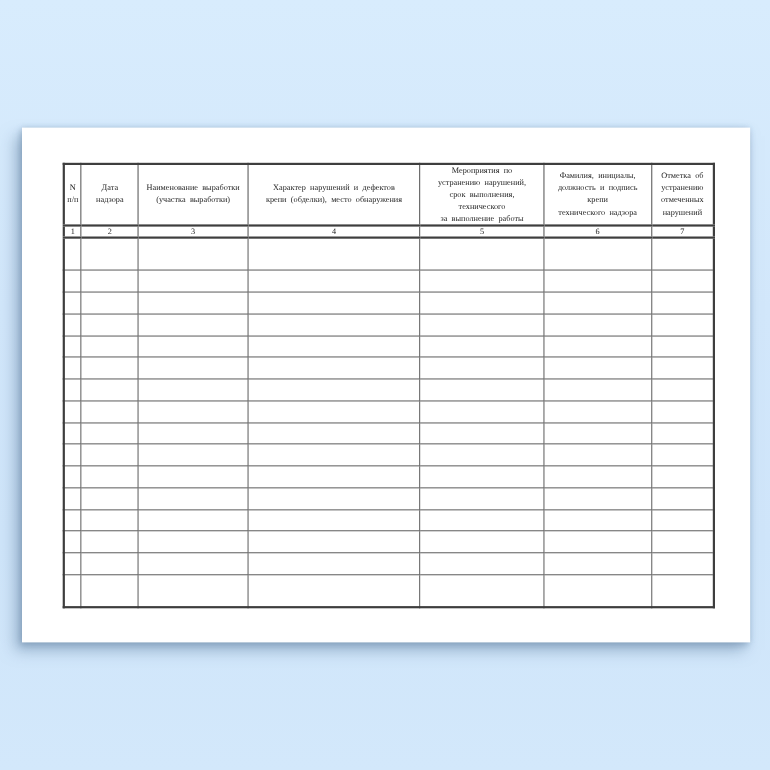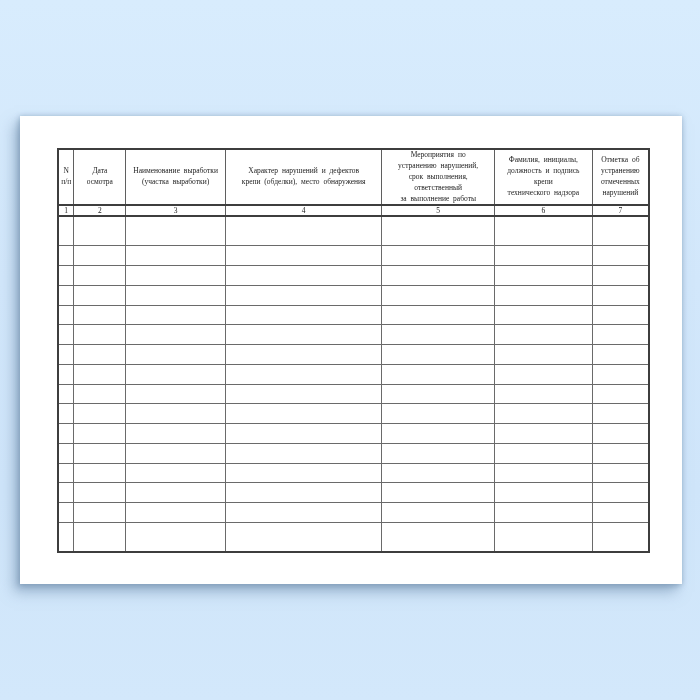--- a/index.html
+++ b/index.html
@@ -79,29 +79,29 @@
           <col style="width: 26.48%;">
           <col style="width: 19.06%;">
           <col style="width: 16.53%;">
           <col style="width: 9.61%;">
         </colgroup>
       <tbody id="journal-body">
           <tr class="header-row">
             <td>N
 п/п</td>
             <td>Дата
-осмотра</td>
+надзора</td>
             <td>Наименование выработки
 (участка выработки)</td>
             <td>Характер нарушений и дефектов
 крепи (обделки), место обнаружения</td>
             <td>Мероприятия по
 устранению нарушений,
 срок выполнения,
-ответственный
+технического
 за выполнение работы</td>
             <td>Фамилия, инициалы,
 должность и подпись крепи
 технического надзора</td>
             <td>Отметка об
 устранению
 отмеченных
 нарушений</td>
           </tr>
           <tr class="num-row">

